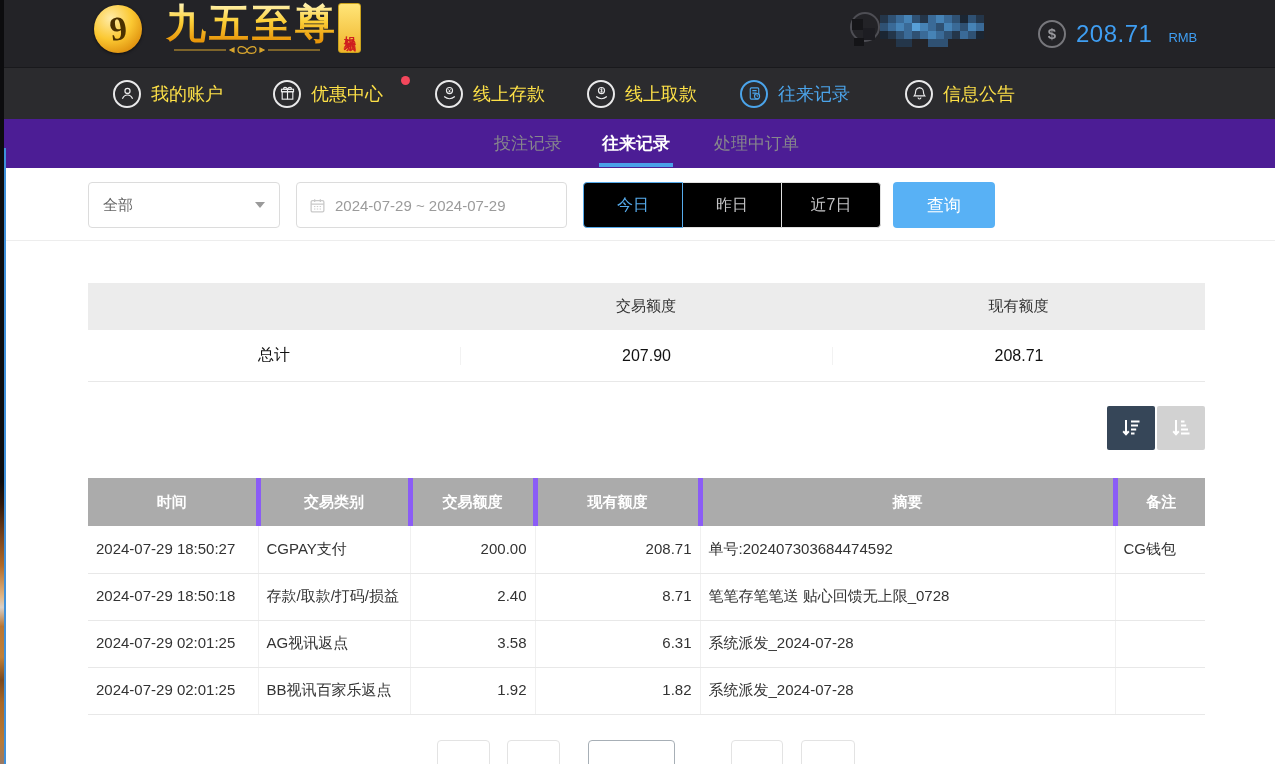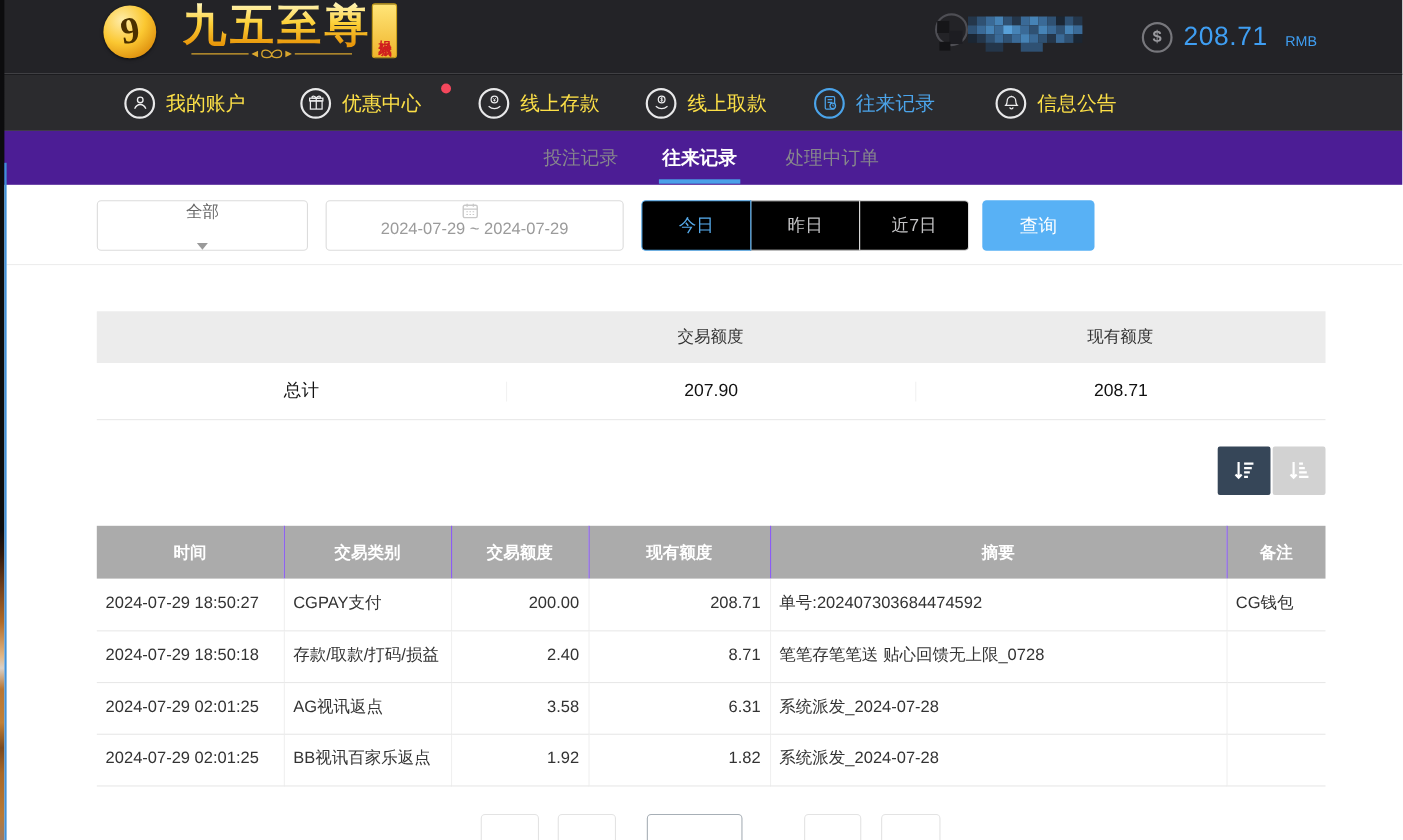--- a/index.html
+++ b/index.html
@@ -58,26 +58,26 @@
   .tabbar { position:relative; height:49px; background:#4c1d95; }
   .tab { position:absolute; top:0; height:49px; line-height:49px; font-size:17px;
     color:#87878c; cursor:pointer; }
   .tab.active { color:#ffffff; font-weight:bold; }
   .tab.active::after { content:""; position:absolute; left:-3px; right:-3px; bottom:1px;
     height:4px; background:#4aa0e8; }
 
   
   .filters { position:absolute; top:182px; left:88px; height:46px; }
   .fbox { position:absolute; top:0; height:46px; background:#fff; border:1px solid #dcdcdc;
-    border-radius:4px; display:flex; align-items:center;flex-direction:column; }
+    border-radius:4px; display:flex; align-items:center; }
   .select { left:0; width:192px; padding:0 14px; justify-content:space-between;
     color:#666; font-size:15px; cursor:pointer; }
   .caret { width:0; height:0; border-left:5px solid transparent; border-right:5px solid transparent;
     border-top:6px solid #9a9a9a; }
-  .datebox { left:208px; width:271px; padding:0 24px; color:#9b9b9b; font-size:15px;
+  .datebox { left:208px; width:271px; padding:0 12px; color:#9b9b9b; font-size:15px;
     cursor:pointer; }
   .datebox svg { margin-right:9px; flex:0 0 auto; }
   .qgroup { position:absolute; left:495px; top:0; display:flex; }
   .qbtn { width:100px; height:46px; border:1px solid #e0e0e0; background:#000000; color:#c3c3c5;
     font-size:16px; display:flex; align-items:center; justify-content:center;
     margin-left:-1px; cursor:pointer; }
   .qbtn:first-child { border-radius:4px 0 0 4px; margin-left:0; }
   .qbtn:last-child { border-radius:0 4px 4px 0; }
   .qbtn.active { border-color:#56abec; color:#56abec; position:relative; z-index:2; }
   .search-btn { position:absolute; left:805px; top:0; width:102px; height:46px;
@@ -98,21 +98,21 @@
   .sorts { position:absolute; top:406px; left:1107px; display:flex; }
   .sort-btn { width:48px; height:44px; display:flex; align-items:center; justify-content:center;
     cursor:pointer; }
   .sort-desc { background:#364658; margin-right:2px; border-radius:2px; }
   .sort-asc  { background:#d2d2d2; border-radius:2px; }
 
   
   .records { position:absolute; top:478px; left:88px; width:1117px; border-collapse:collapse;
     table-layout:fixed; font-size:15px; }
   .records thead th { background:#ababab; color:#fff; font-weight:600; height:48px;
-    border-right:1px solid #8b5cf6; }
+    border-right:5px solid #8b5cf6; }
   .records thead th:last-child { border-right:none; }
   .records tbody td { height:47px; border-bottom:1px solid #e8e8e8; color:#333;
     border-right:1px solid #f0f0f0; padding:2px 8px; line-height:1.25; }
   .records tbody td:last-child { border-right:none; }
   .c-time { text-align:left; padding-left:8px; }
   .c-type { text-align:left; }
   .c-amt, .c-bal { text-align:right; padding-right:12px; }
   .c-sum { text-align:left; padding-left:12px; }
   .c-rem { text-align:left; padding-left:7px; }
 

